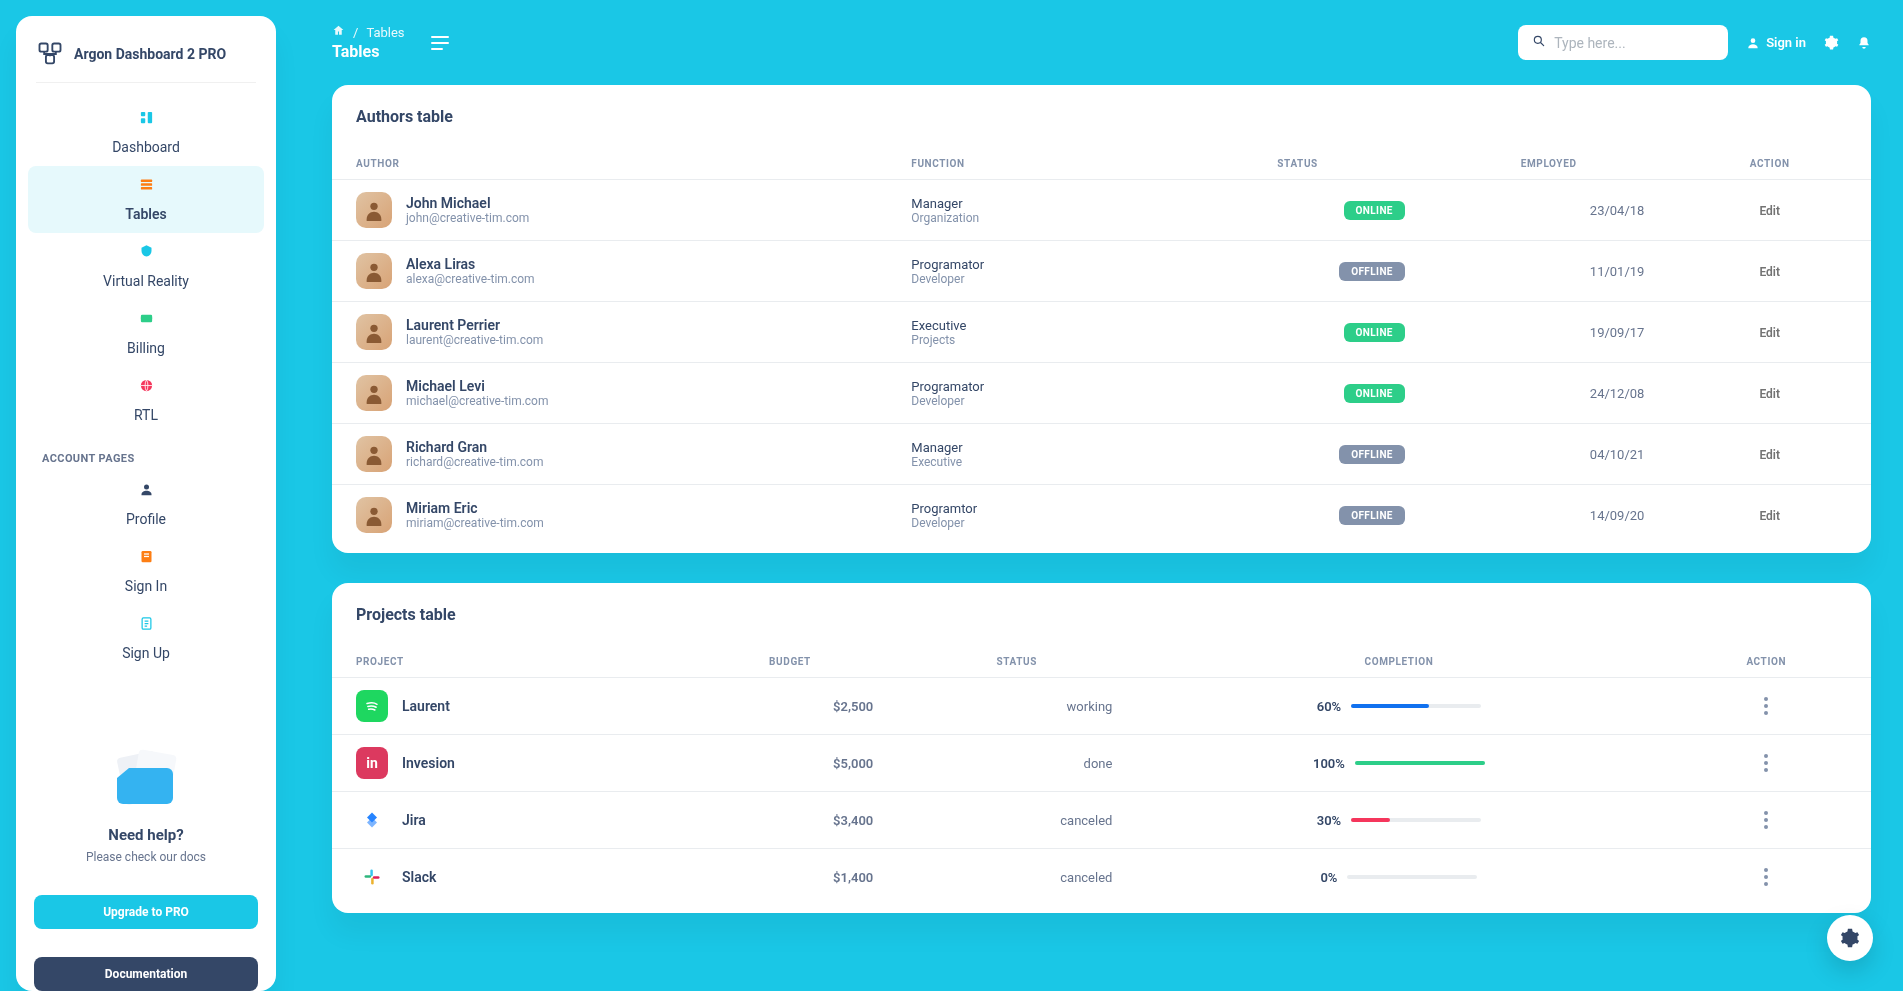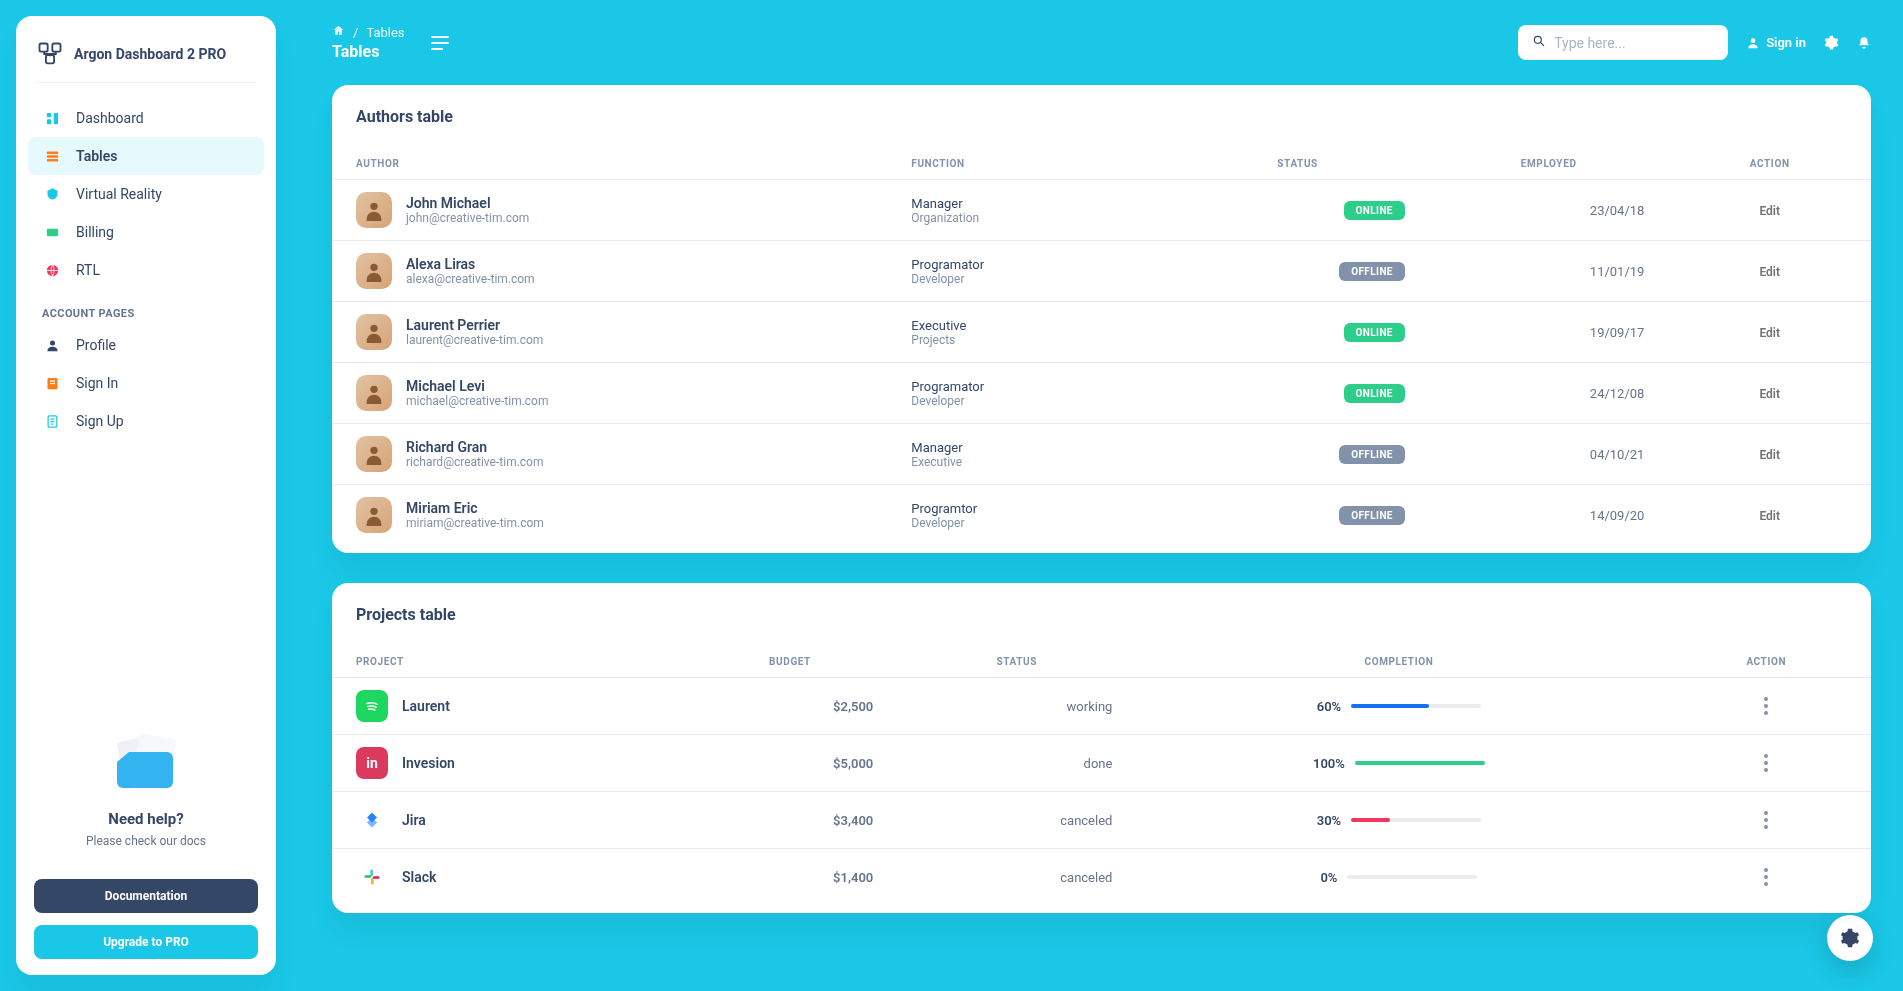--- a/index.html
+++ b/index.html
@@ -1,29 +1,29 @@
 <!DOCTYPE html>
 <html><head>
 <meta charset="utf-8">
 <style>
 * { margin:0; padding:0; box-sizing:border-box; font-family: -apple-system, BlinkMacSystemFont, "Segoe UI", Roboto, Helvetica, Arial, sans-serif;}
 body { background:#1ac7e6; min-height:100vh; overflow-x:hidden;}
 
 
-.sidebar { position:fixed; top:16px; left:16px; width:260px; bottom:16px;
+.sidebar { position:fixed; top:16px; left:16px; width:260px; bottom:0;
   background:#fff; border-radius:16px; display:flex; flex-direction:column;
   box-shadow:0 20px 27px rgba(0,0,0,.05);}
 .brand { padding:24px 20px 14px; display:flex; align-items:center; gap:10px;
   font-weight:700; color:#344767; font-size:14px;}
 .brand svg {flex:0 0 28px;}
 .brand-hr {margin:0 20px 10px; height:1px; background:rgba(0,0,0,.06);}
 
 .navlist {flex:1; overflow:auto; padding:6px 12px 0;}
 .nav-item {display:flex; align-items:center; gap:14px; padding:11px 14px;
-  border-radius:8px; font-size:14px; color:#344767; cursor:pointer;}
+  border-radius:8px; font-size:14px; color:#344767; cursor:pointer;flex-direction:column;}
 .nav-item .ico {width:20px; display:flex; align-items:center; justify-content:center;}
 .nav-item.active {background:#e6f9fc; font-weight:600;}
 .nav-section {padding:18px 14px 6px; font-size:11px; letter-spacing:.4px;
   font-weight:700; color:#67748e;}
 
 .help-box {margin:18px; text-align:center;}
 .help-box .folder {display:flex; justify-content:center; margin-bottom:8px;}
 .help-box h6 {color:#344767; font-size:15px; margin-bottom:2px;}
 .help-box small {color:#67748e; font-size:12px;}
 .help-btn {display:block; margin:12px 18px 0; padding:10px 0; border-radius:8px;
@@ -199,22 +199,22 @@
             <linearGradient id="g" x1="26" y1="30" x2="82" y2="66">
               <stop stop-color="#34b3f1"></stop>
               <stop offset="1" stop-color="#0a6dd6"></stop>
             </linearGradient>
           </defs>
       </svg>
     </div>
     <h6>Need help?</h6>
     <small>Please check our docs</small>
   </div>
+  <div class="help-btn accent">Upgrade to PRO</div>
   <div class="help-btn dark">Documentation</div>
-  <div class="help-btn accent">Upgrade to PRO</div>
 </aside>
 
 <div class="main">
 
   <div class="topbar">
     <div class="topbar-left">
       <div>
         <div class="breadcrumb">
           <span>
             <svg width="13" height="13" viewBox="0 0 24 24" fill="#fff">

